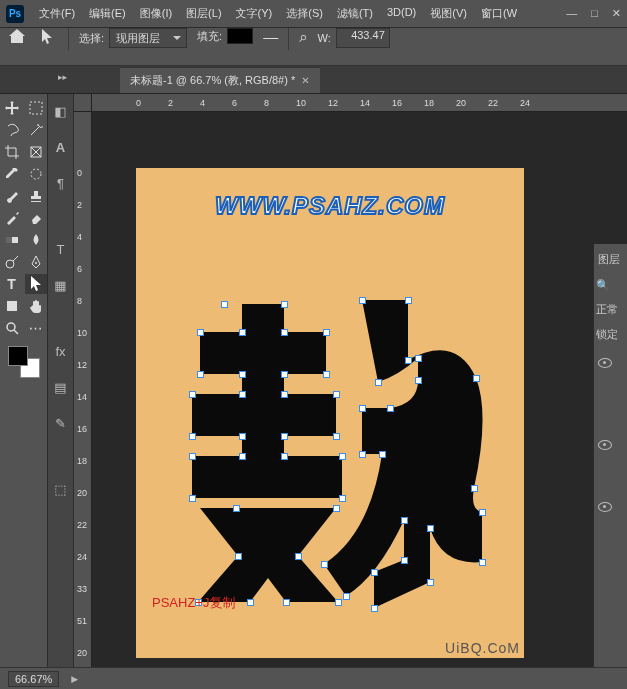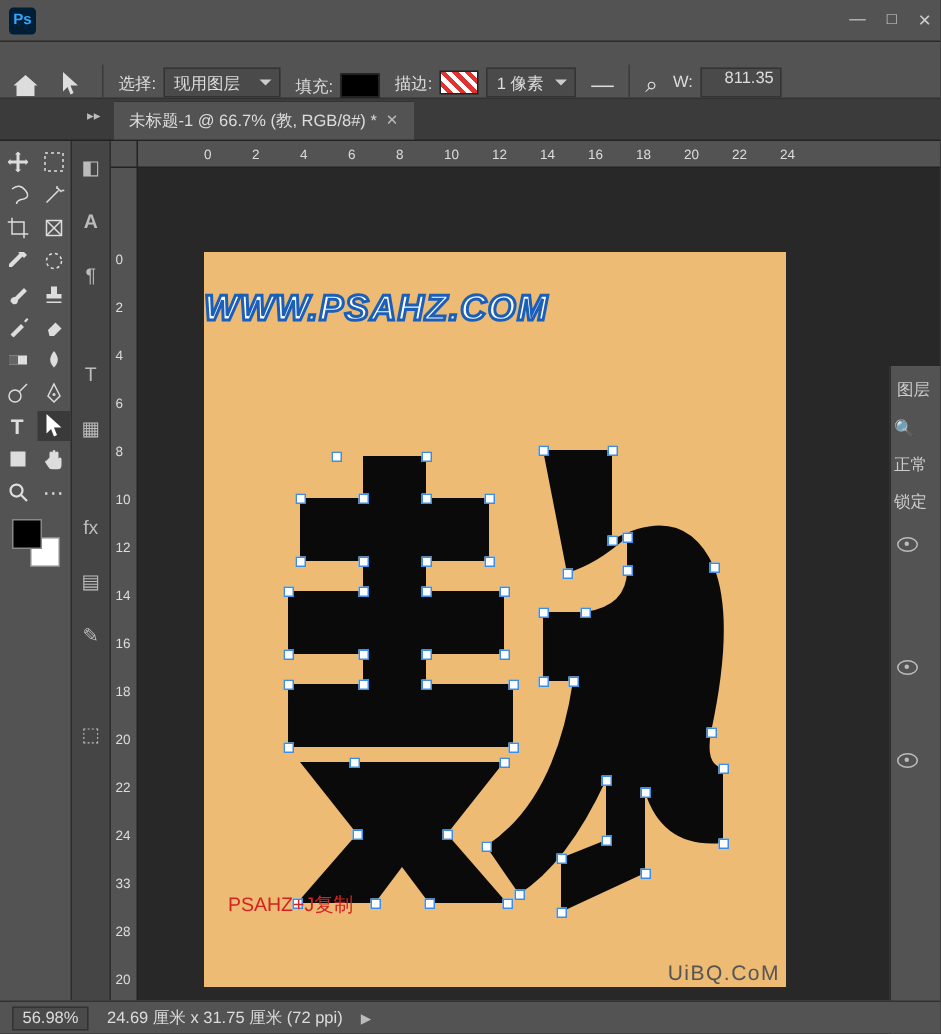--- a/index.html
+++ b/index.html
@@ -2,72 +2,84 @@
 <html><head>
 <meta charset="utf-8">
 <style>
 *{margin:0;padding:0;box-sizing:border-box;font-family:"Microsoft YaHei",sans-serif;font-size:11px;-webkit-user-select:none;user-select:none}
 body{background:#535353;width:627px;height:689px;overflow:hidden;position:relative;color:#ddd}
 .titlebar{height:28px;background:#535353;display:flex;align-items:center;padding:0 6px;border-bottom:1px solid #2a2a2a}
 .ps-logo{width:18px;height:18px;background:#001e36;border-radius:3px;display:flex;align-items:center;justify-content:center;color:#31a8ff;font-weight:700;font-size:10px;margin-right:8px}
 .menu{display:flex;gap:0}
 .menu-item{padding:4px 7px;color:#ddd;cursor:default}
 .winbtns{margin-left:auto;display:flex;gap:14px;color:#ccc;font-size:12px}
-.optbar{height:38px;background:#535353;display:flex;align-items:flex-end;padding:0 8px;gap:10px;border-bottom:1px solid #323232}
+.optbar{height:38px;background:#535353;display:flex;align-items:flex-start;padding:0 8px;gap:10px;border-bottom:1px solid #323232}
 .home-icon{width:18px;height:16px;display:flex;align-items:center;justify-content:center}
 .cursor-icon{width:14px;height:18px;display:flex;align-items:center;justify-content:center;margin:0 4px}
 .optgrp{display:flex;align-items:center;gap:5px}
 .optlbl{color:#ddd}
 .sel{background:#4a4a4a;border:1px solid #333;height:20px;padding:0 18px 0 6px;color:#ddd;position:relative;min-width:78px;display:flex;align-items:center}
 .sel::after{content:"";position:absolute;right:5px;top:7px;border-left:4px solid transparent;border-right:4px solid transparent;border-top:4px solid #ccc}
 .swatch{width:26px;height:16px;border:1px solid #222;background:#000}
 .swatch.stroke{background:repeating-linear-gradient(45deg,#fff 0 3px,#d33 3px 6px)}
 .num-input{background:#4a4a4a;border:1px solid #333;height:20px;padding:0 4px;width:54px;color:#ddd;text-align:right}
 .divider-v{width:1px;height:22px;background:#3a3a3a}
 .squiggle{color:#ddd;font-size:15px}
-.tabstrip{height:28px;background:#3b3b3b;display:flex;align-items:center;padding-left:76px;border-bottom:1px solid #222}
+.tabstrip{height:28px;background:#3b3b3b;display:flex;align-items:center;padding-left:120px;border-bottom:1px solid #222}
 .expand{width:14px;height:14px;position:absolute;left:58px;top:72px;color:#bbb;font-size:9px}
 .doc-tab{background:#535353;color:#ddd;padding:5px 10px;border-top:1px solid #333;display:flex;align-items:center;gap:6px}
 .tab-x{color:#bbb;font-size:10px}
 .main{position:absolute;left:0;right:0;top:94px;bottom:22px;display:flex}
 .toolbox{width:48px;background:#535353;border-right:1px solid #2c2c2c;display:flex;flex-direction:column;align-items:center;padding-top:4px}
 .toolgrid{display:grid;grid-template-columns:22px 22px;gap:2px}
 .tool{width:22px;height:20px;display:flex;align-items:center;justify-content:center;color:#ddd;font-size:14px;position:relative}
 .tool.active{background:#3a3a3a}
 .fg-bg{position:relative;width:32px;height:32px;margin-top:8px}
 .fg{position:absolute;width:20px;height:20px;background:#000;border:1px solid #888;left:0;top:0;z-index:2}
 .bg{position:absolute;width:20px;height:20px;background:#fff;border:1px solid #888;right:0;bottom:0}
 .iconbar{width:26px;background:#454545;border-right:1px solid #2c2c2c;display:flex;flex-direction:column;padding-top:8px;align-items:center;gap:18px}
 .ib{width:18px;height:18px;color:#bbb;display:flex;align-items:center;justify-content:center;font-size:13px}
 .canvas-area{flex:1;background:#282828;position:relative;overflow:hidden}
 .ruler-h{position:absolute;left:18px;right:0;top:0;height:18px;background:#535353;border-bottom:1px solid #222;display:flex;overflow:hidden}
 .ruler-h .tick{position:absolute;top:4px;color:#ddd;font-size:9px}
 .ruler-v{position:absolute;left:0;top:18px;bottom:0;width:18px;background:#535353;border-right:1px solid #222}
 .ruler-v .tick{position:absolute;left:3px;color:#ddd;font-size:9px;writing-mode:horizontal-tb}
 .ruler-corner{position:absolute;left:0;top:0;width:18px;height:18px;background:#535353;border-right:1px solid #222;border-bottom:1px solid #222}
 .artboard{position:absolute;left:62px;top:74px;width:388px;height:490px;background:#edbb74}
-.watermark{position:absolute;top:24px;left:0;right:0;font-size:24px;font-weight:700;font-style:italic;color:#fff;-webkit-text-stroke:2px #1b5fb8;letter-spacing:1px}
+.watermark{position:absolute;top:24px;left:0;right:0;text-align:center;font-size:24px;font-weight:700;font-style:italic;color:#fff;-webkit-text-stroke:2px #1b5fb8;letter-spacing:1px}
 .glyph{position:absolute;left:38px;top:124px;width:316px;height:316px}
 .glyph svg{width:100%;height:100%}
 .handle{position:absolute;width:7px;height:7px;background:#fff;border:1px solid #3a8ee6}
 .annotation{position:absolute;left:16px;bottom:46px;color:#d42222;font-size:13px;font-weight:500}
 .credit{position:absolute;right:4px;bottom:2px;color:#555;font-size:14px;letter-spacing:1px}
 .right-panel{width:34px;background:#535353;border-left:1px solid #2c2c2c;position:absolute;right:0;top:150px;height:472px;padding:6px 2px;display:flex;flex-direction:column;gap:10px;color:#ccc;font-size:11px;overflow:hidden}
 .rp-head{padding:2px}
 .eye{width:14px;height:10px;border:1px solid #bbb;border-radius:50%;margin:6px 2px;position:relative}
 .eye::after{content:"";position:absolute;left:4px;top:2px;width:3px;height:3px;background:#bbb;border-radius:50%}
 .statusbar{position:absolute;left:0;right:0;bottom:0;height:22px;background:#535353;border-top:1px solid #323232;display:flex;align-items:center;padding:0 8px;gap:12px;color:#ddd}
 .status-field{background:#4a4a4a;border:1px solid #333;padding:1px 6px}
 .sb-arrow{color:#bbb;font-size:9px}
 </style>
 </head>
 <body>
 
 <div class="titlebar">
   <div class="ps-logo">Ps</div>
+  <div class="menu">
+    <div class="menu-item">文件(F)</div>
+    <div class="menu-item">编辑(E)</div>
+    <div class="menu-item">图像(I)</div>
+    <div class="menu-item">图层(L)</div>
+    <div class="menu-item">文字(Y)</div>
+    <div class="menu-item">选择(S)</div>
+    <div class="menu-item">滤镜(T)</div>
+    <div class="menu-item">3D(D)</div>
+    <div class="menu-item">视图(V)</div>
+    <div class="menu-item">窗口(W</div>
+  </div>
   <div class="winbtns">
     <span>—</span>
     <span>□</span>
     <span>✕</span>
   </div>
 </div>
 
 <div class="optbar">
   <div class="home-icon">
     <svg width="16" height="14" viewBox="0 0 16 14">
@@ -83,33 +95,26 @@
   <div class="optgrp">
     <span class="optlbl">选择:</span>
     <div class="sel">
         <span>现用图层</span>
       </div>
   </div>
   <div class="optgrp">
     <span class="optlbl">填充:</span>
     <div class="swatch"></div>
   </div>
-  <div class="optgrp">
-    <span class="optlbl">描边:</span>
-    <div class="swatch stroke"></div>
-    <div class="sel" style="min-width:60px">
-        <span>1 像素</span>
-      </div>
-  </div>
   <span class="squiggle">—</span>
   <div class="divider-v"></div>
   <span class="squiggle">⌕</span>
   <div class="optgrp">
     <span class="optlbl">W:</span>
-    <div class="num-input">811.35</div>
+    <div class="num-input">433.47</div>
   </div>
 </div>
 
 <div class="expand">▸▸</div>
 
 <div class="tabstrip">
   <div class="doc-tab">
     <span>未标题-1 @ 66.7% (教, RGB/8#) *</span>
     <span class="tab-x">✕</span>
   </div>
@@ -270,21 +275,21 @@
         <span class="tick" style="top: 184px;">8</span>
         <span class="tick" style="top: 216px;">10</span>
         <span class="tick" style="top: 248px;">12</span>
         <span class="tick" style="top: 280px;">14</span>
         <span class="tick" style="top: 312px;">16</span>
         <span class="tick" style="top: 344px;">18</span>
         <span class="tick" style="top: 376px;">20</span>
         <span class="tick" style="top: 408px;">22</span>
         <span class="tick" style="top: 440px;">24</span>
         <span class="tick" style="top: 472px;">33</span>
-        <span class="tick" style="top: 504px;">28</span>
+        <span class="tick" style="top: 504px;">51</span>
         <span class="tick" style="top: 536px;">20</span>
       </div>
 
     <div class="artboard">
       <div class="watermark">WWW.PSAHZ.COM</div>
 
       <div class="glyph">
         <svg viewBox="0 0 316 316">
           <path fill="#0a0a0a" d="
           M50 12 h60 v28 h42 v42 h-42 v20 h52 v42 h-52 v20 h58 v42 h-150 v-42 h50 v-20 h-50 v-42 h50 v-20 h-42 v-42 h42 v-28 z
@@ -362,16 +367,15 @@
     <div class="eye"></div>
     <div style="height:40px"></div>
     <div class="eye"></div>
     <div style="height:20px"></div>
     <div class="eye"></div>
   </div>
 
 </div>
 
 <div class="statusbar">
-  <div class="status-field">56.98%</div>
-  <div>24.69 厘米 x 31.75 厘米 (72 ppi)</div>
+  <div class="status-field">66.67%</div>
   <span class="sb-arrow">▶</span>
 </div>
 
 </body></html>

